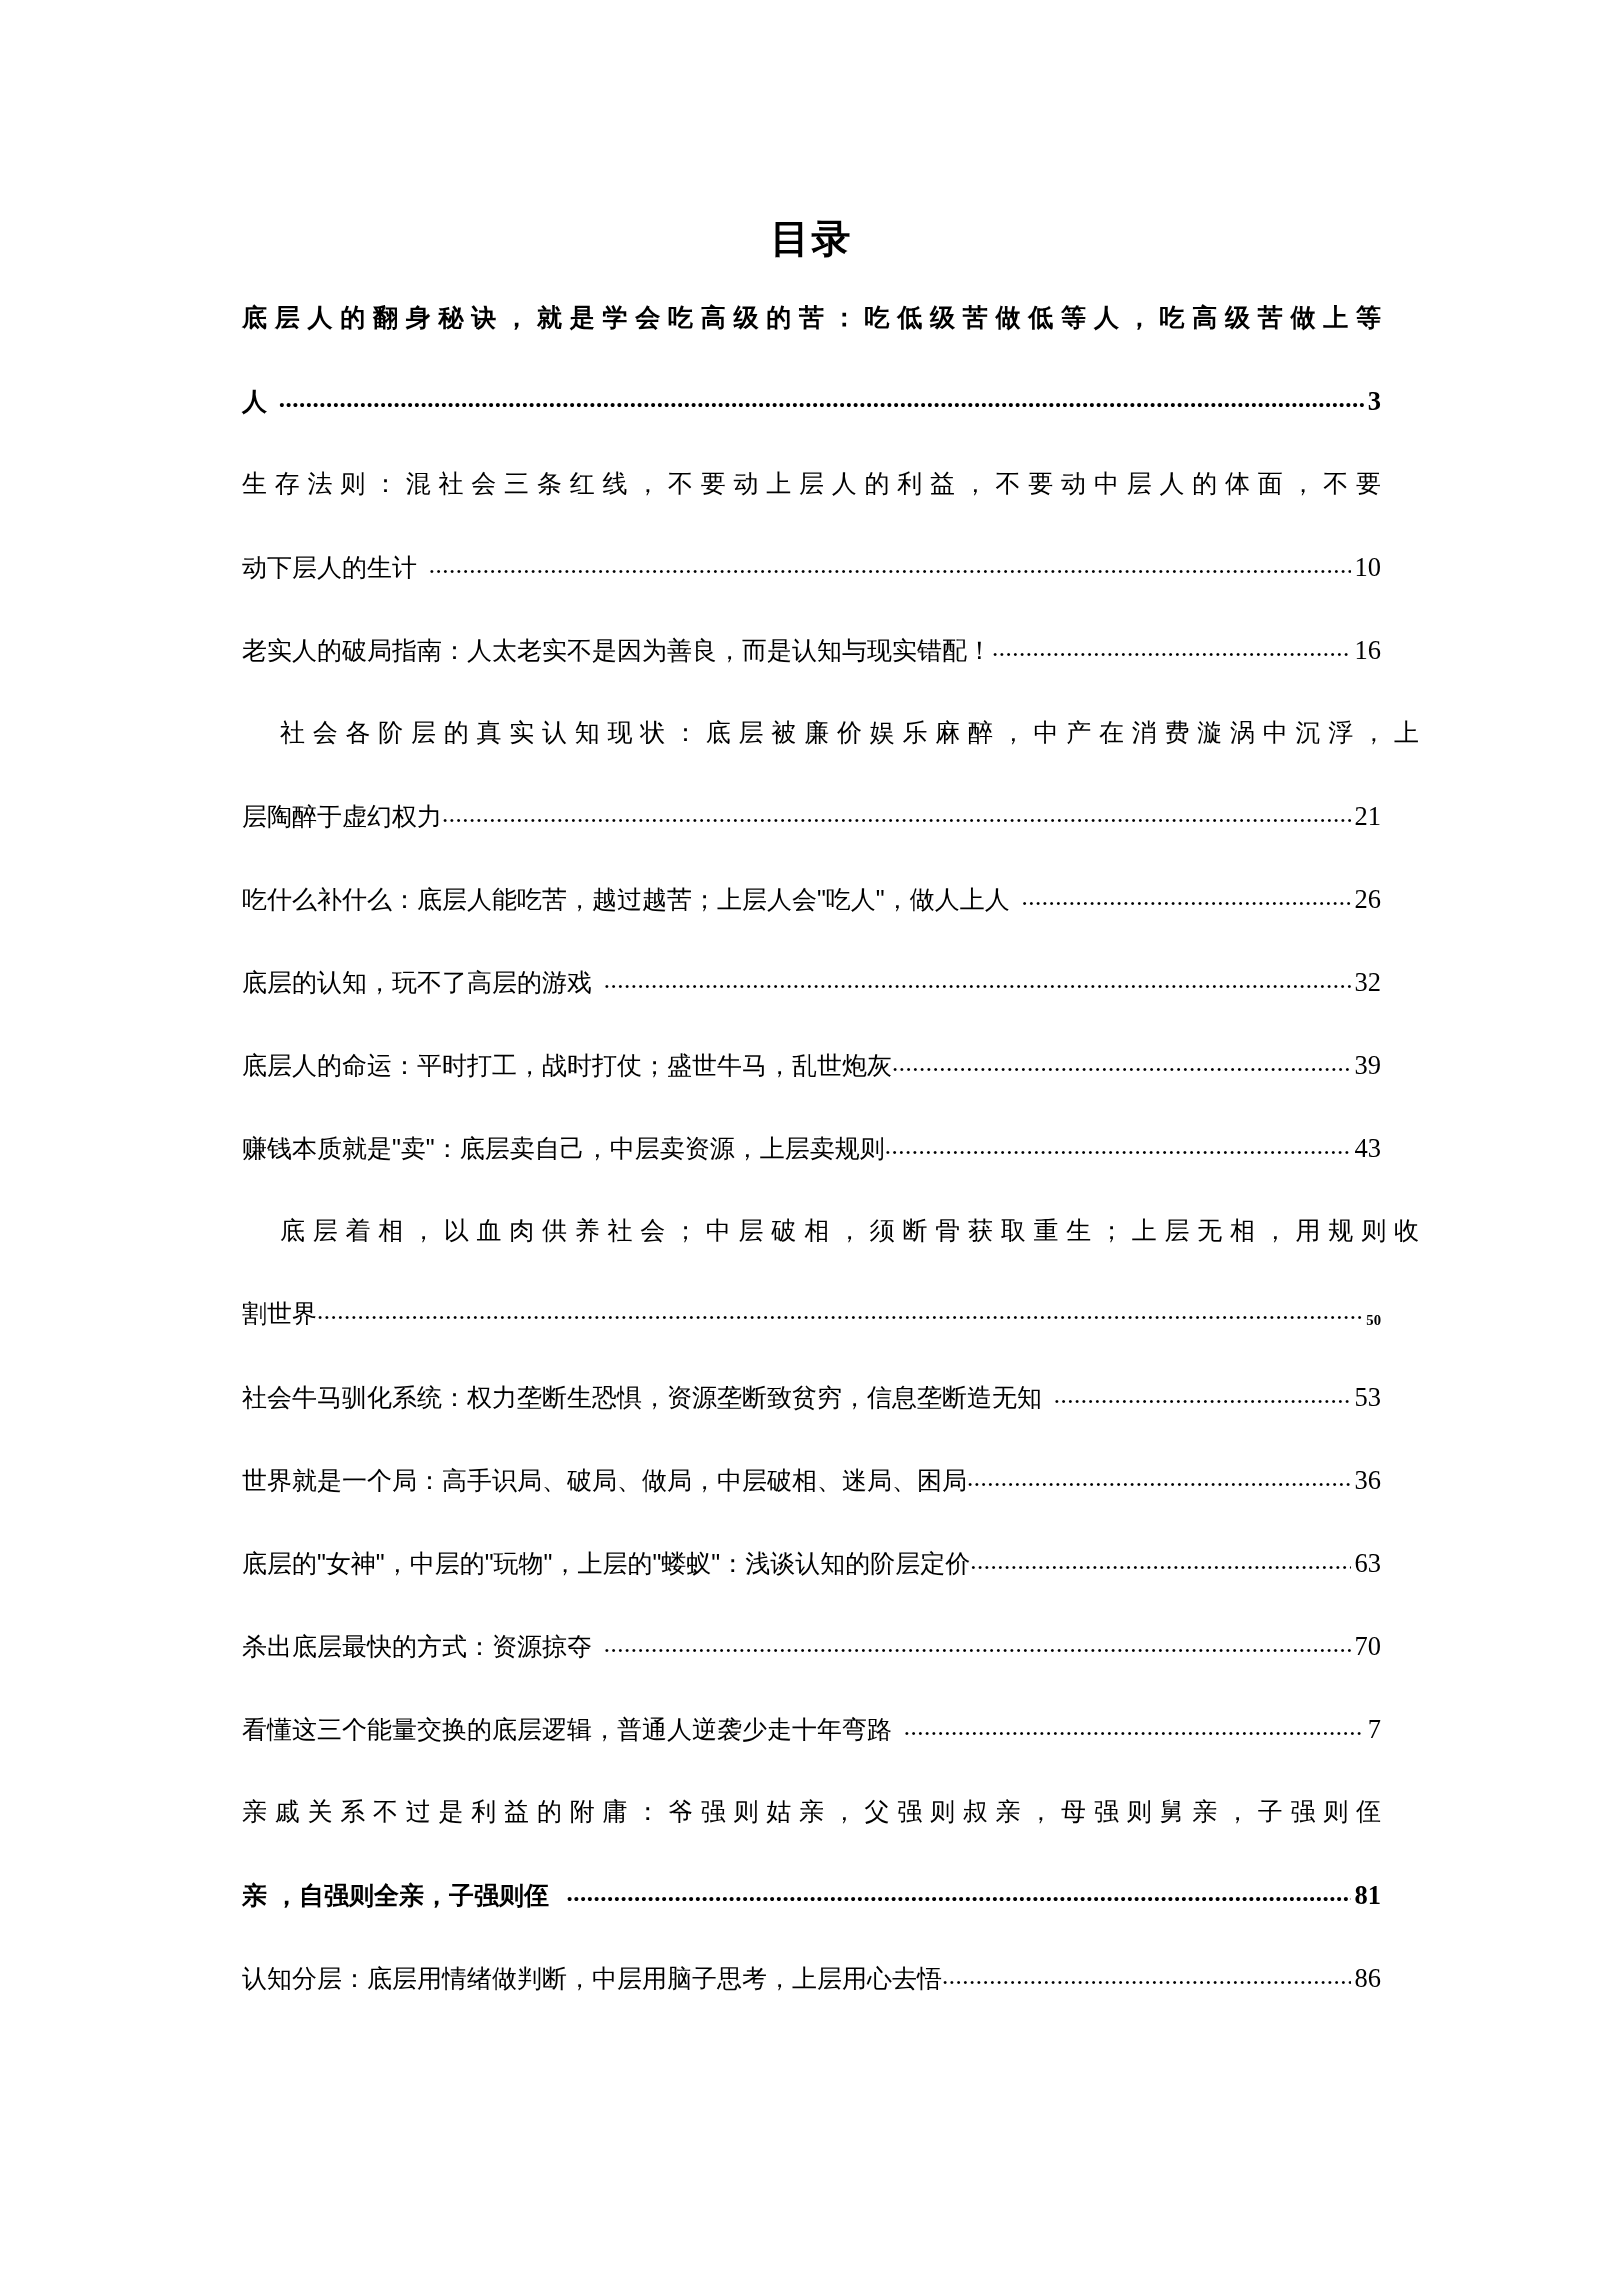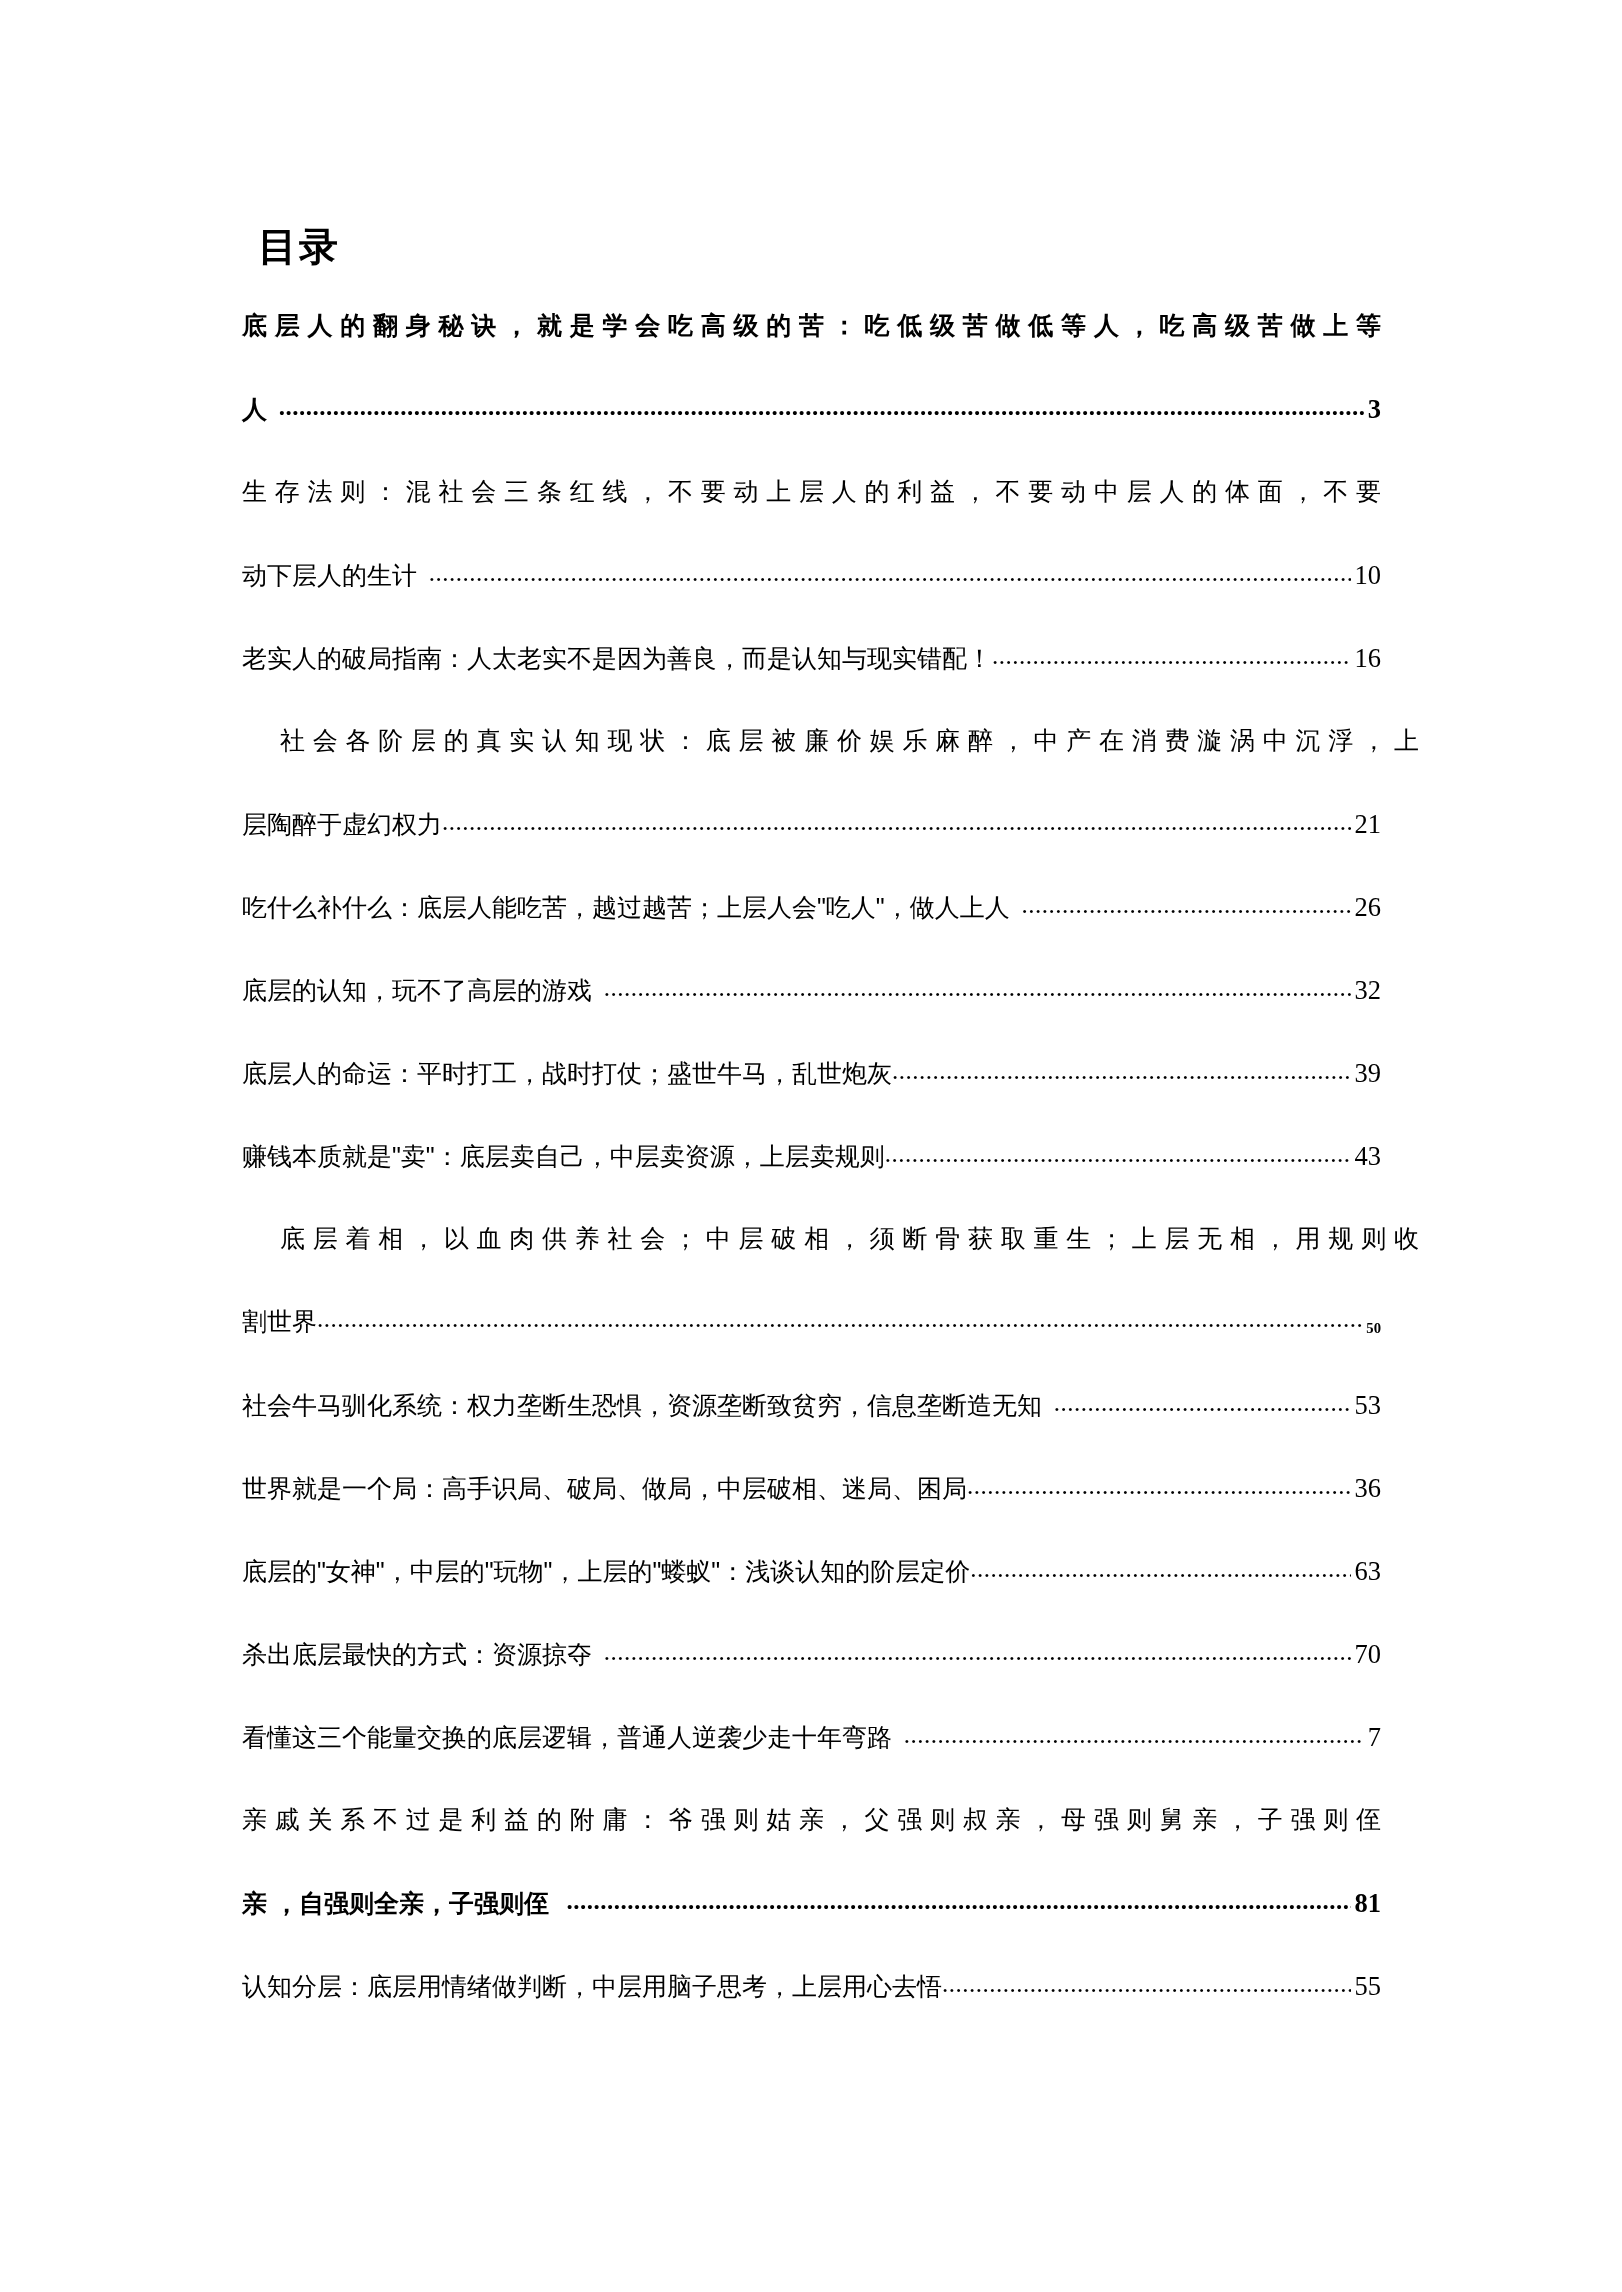--- a/index.html
+++ b/index.html
@@ -26,24 +26,25 @@
 
   #content {
     position: absolute;
     left: 242px;
     top: 0;
     width: 1139px;
   }
 
   
   .doc-title {
+    text-align: center;
     font-size: 39px;
     font-weight: bold;
     line-height: 1;
-    margin: 16px;
+    margin: 8px;
     padding-top: 211px;
     padding-bottom: 0;
     letter-spacing: 2px;
     font-family: "Liberation Sans", "DejaVu Sans", sans-serif;
   }
 
   
   .toc {
     margin-top: 47px;
   }
@@ -250,20 +251,20 @@
           <div class="toc-line bold">
             <span class="entry-text">亲 ，自强则全亲，子强则侄</span>
             <span class="leader gap-md">....................................................................................................................................................................................................................................................................</span>
             <span class="pageno">81</span>
           </div>
         </div>
         <div class="toc-entry">
           <div class="toc-line">
             <span class="entry-text">认知分层：底层用情绪做判断，中层用脑子思考，上层用心去悟</span>
             <span class="leader">....................................................................................................................................................................................................................................................................</span>
-            <span class="pageno">55</span>
+            <span class="pageno">86</span>
           </div>
         </div>
       </div>
 
   </div>
 </div>
 
 
 </body></html>

